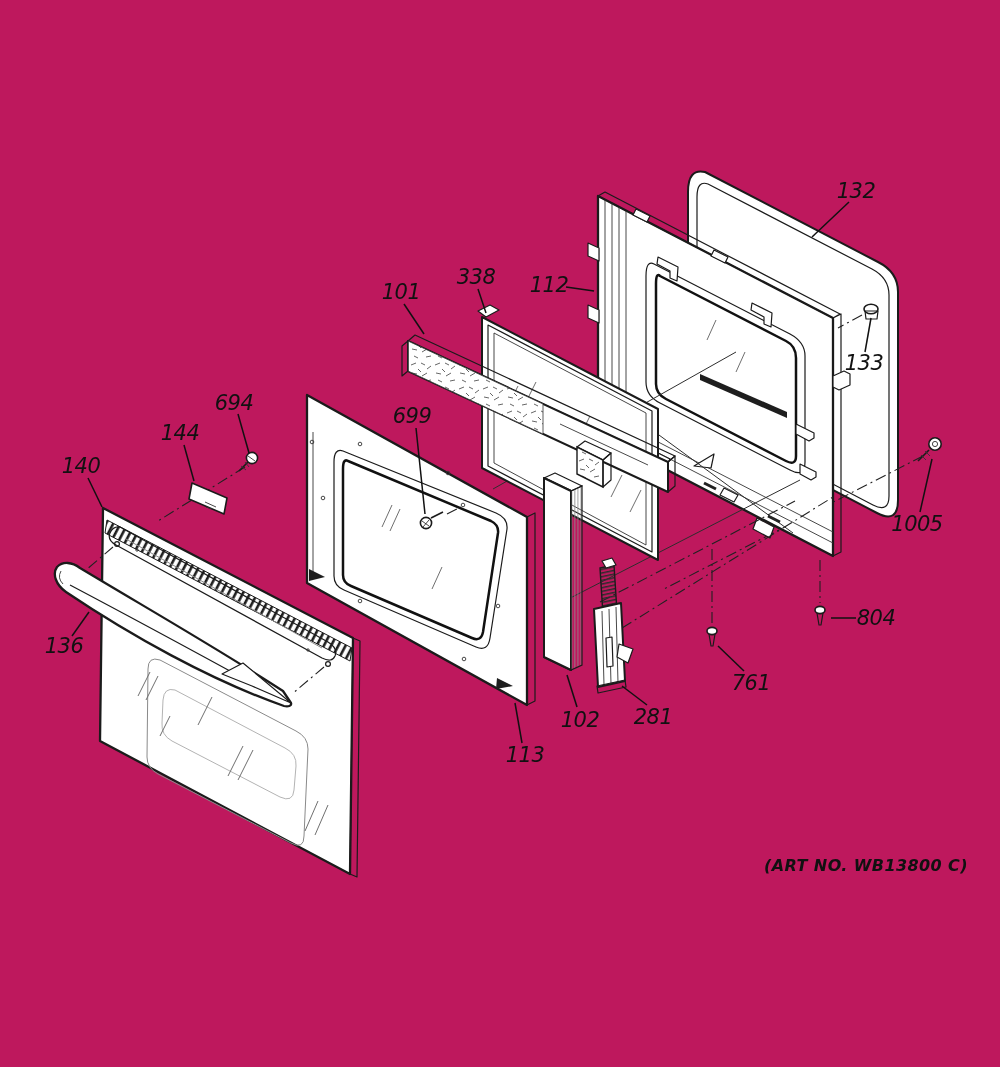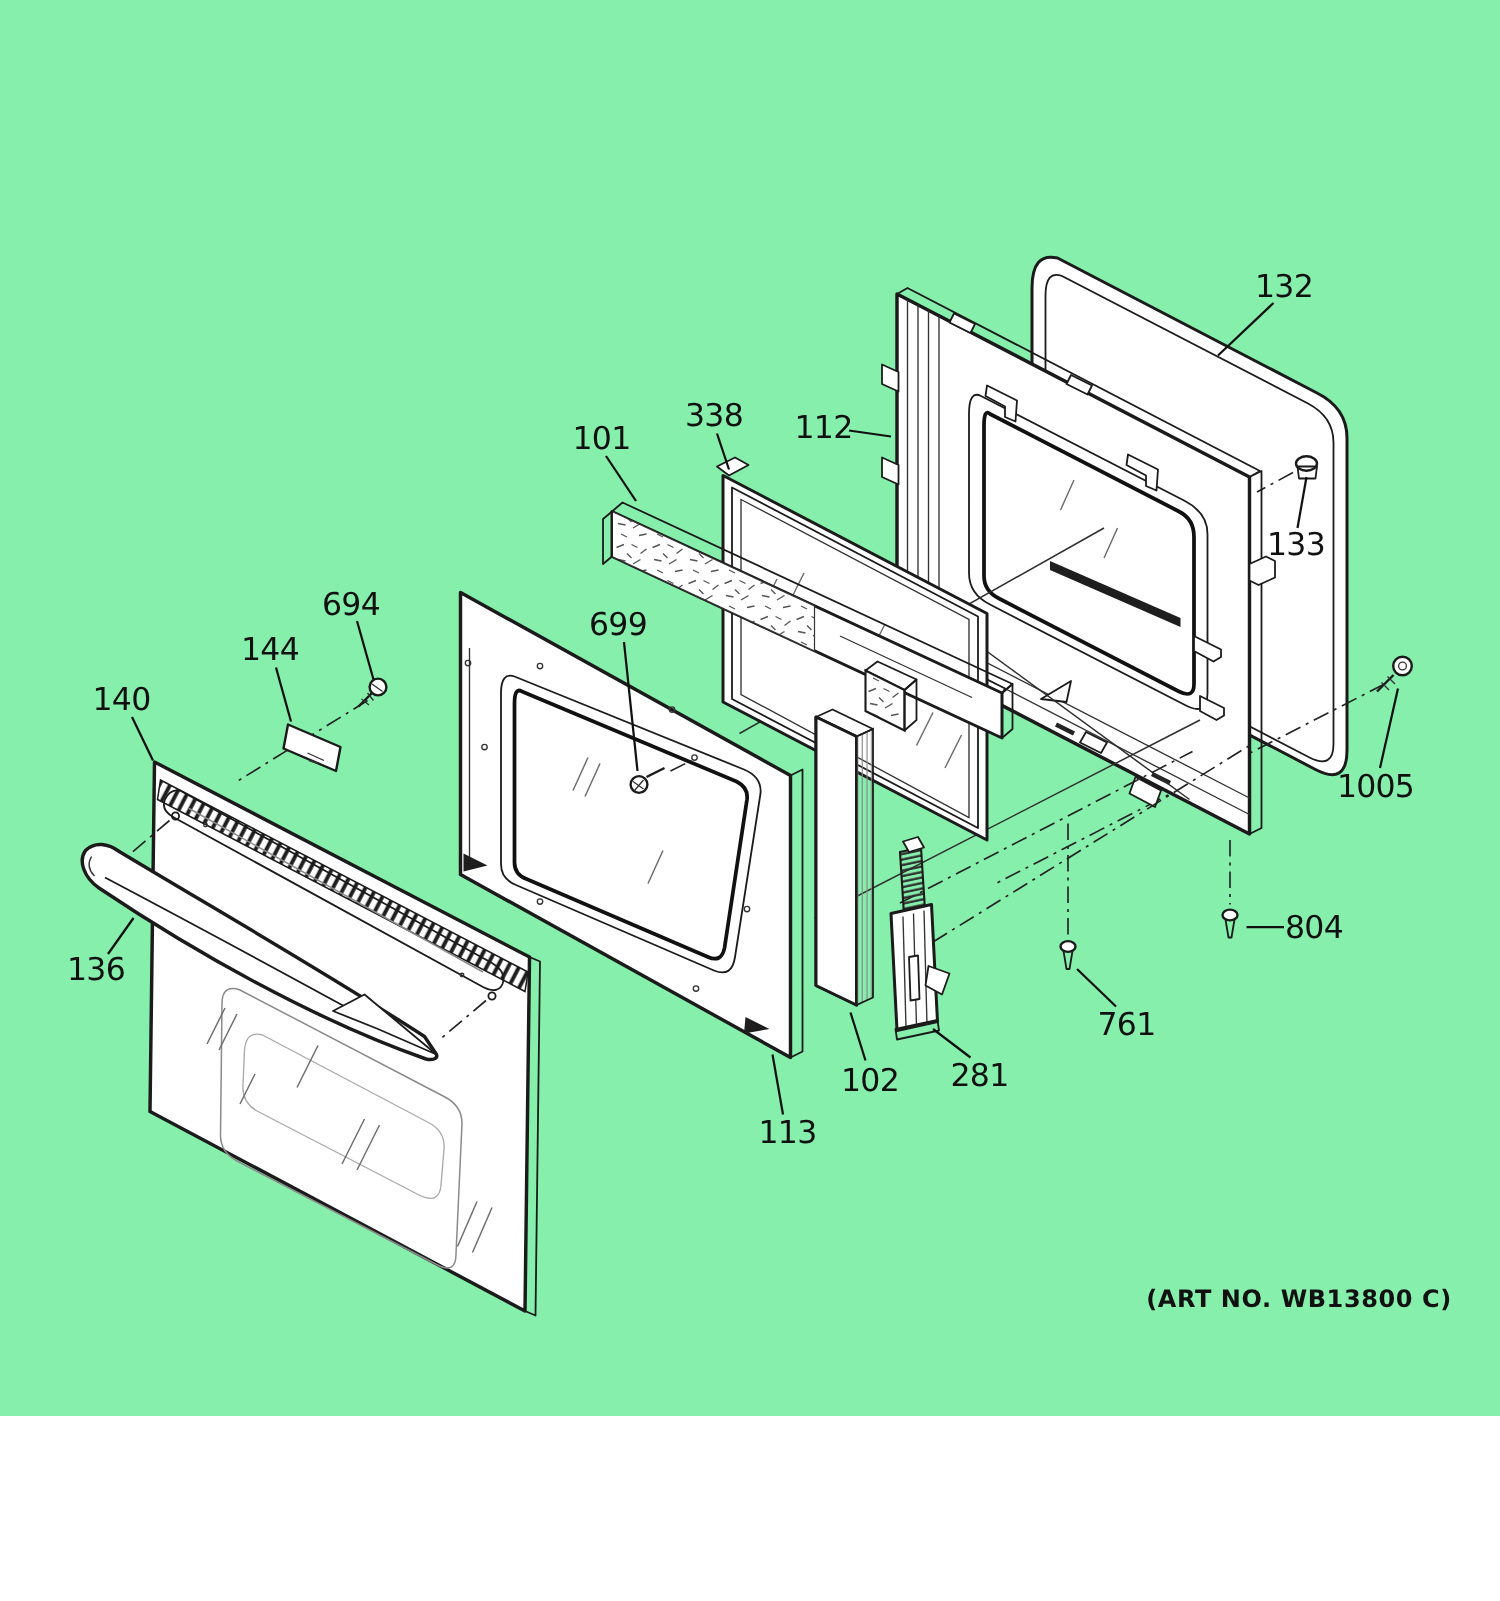--- a/index.html
+++ b/index.html
@@ -1,16 +1,16 @@
 <!DOCTYPE html>
 <html><head>
 <meta charset="utf-8">
 <style>
   html,body{margin:0;padding:0;background:#ffffff;}
-  .stage{position:relative;width:1000px;height:944px;background:#86efac;overflow:hidden;}
+  .stage{position:relative;width:1000px;height:1067px;background:#be185d;overflow:hidden;font-style:italic;}
   svg{display:block;}
   .face{fill:#ffffff;stroke:#1b1b1b;stroke-width:2;stroke-linejoin:round;}
   .face-bold{fill:#ffffff;stroke:#1b1b1b;stroke-width:2.3;stroke-linejoin:round;}
   .thin{fill:none;stroke:#1b1b1b;stroke-width:1.2;stroke-linejoin:round;}
   .thin2{fill:none;stroke:#1b1b1b;stroke-width:1.6;stroke-linejoin:round;}
   .bold{fill:none;stroke:#111;stroke-width:2.5;stroke-linejoin:round;}
   .detail{fill:none;stroke:#333;stroke-width:0.9;}
   .faint{fill:none;stroke:#8a8a8a;stroke-width:1;}
   .faint2{fill:none;stroke:#aaaaaa;stroke-width:0.9;}
   .refl{fill:none;stroke:#6f6f6f;stroke-width:1;}

